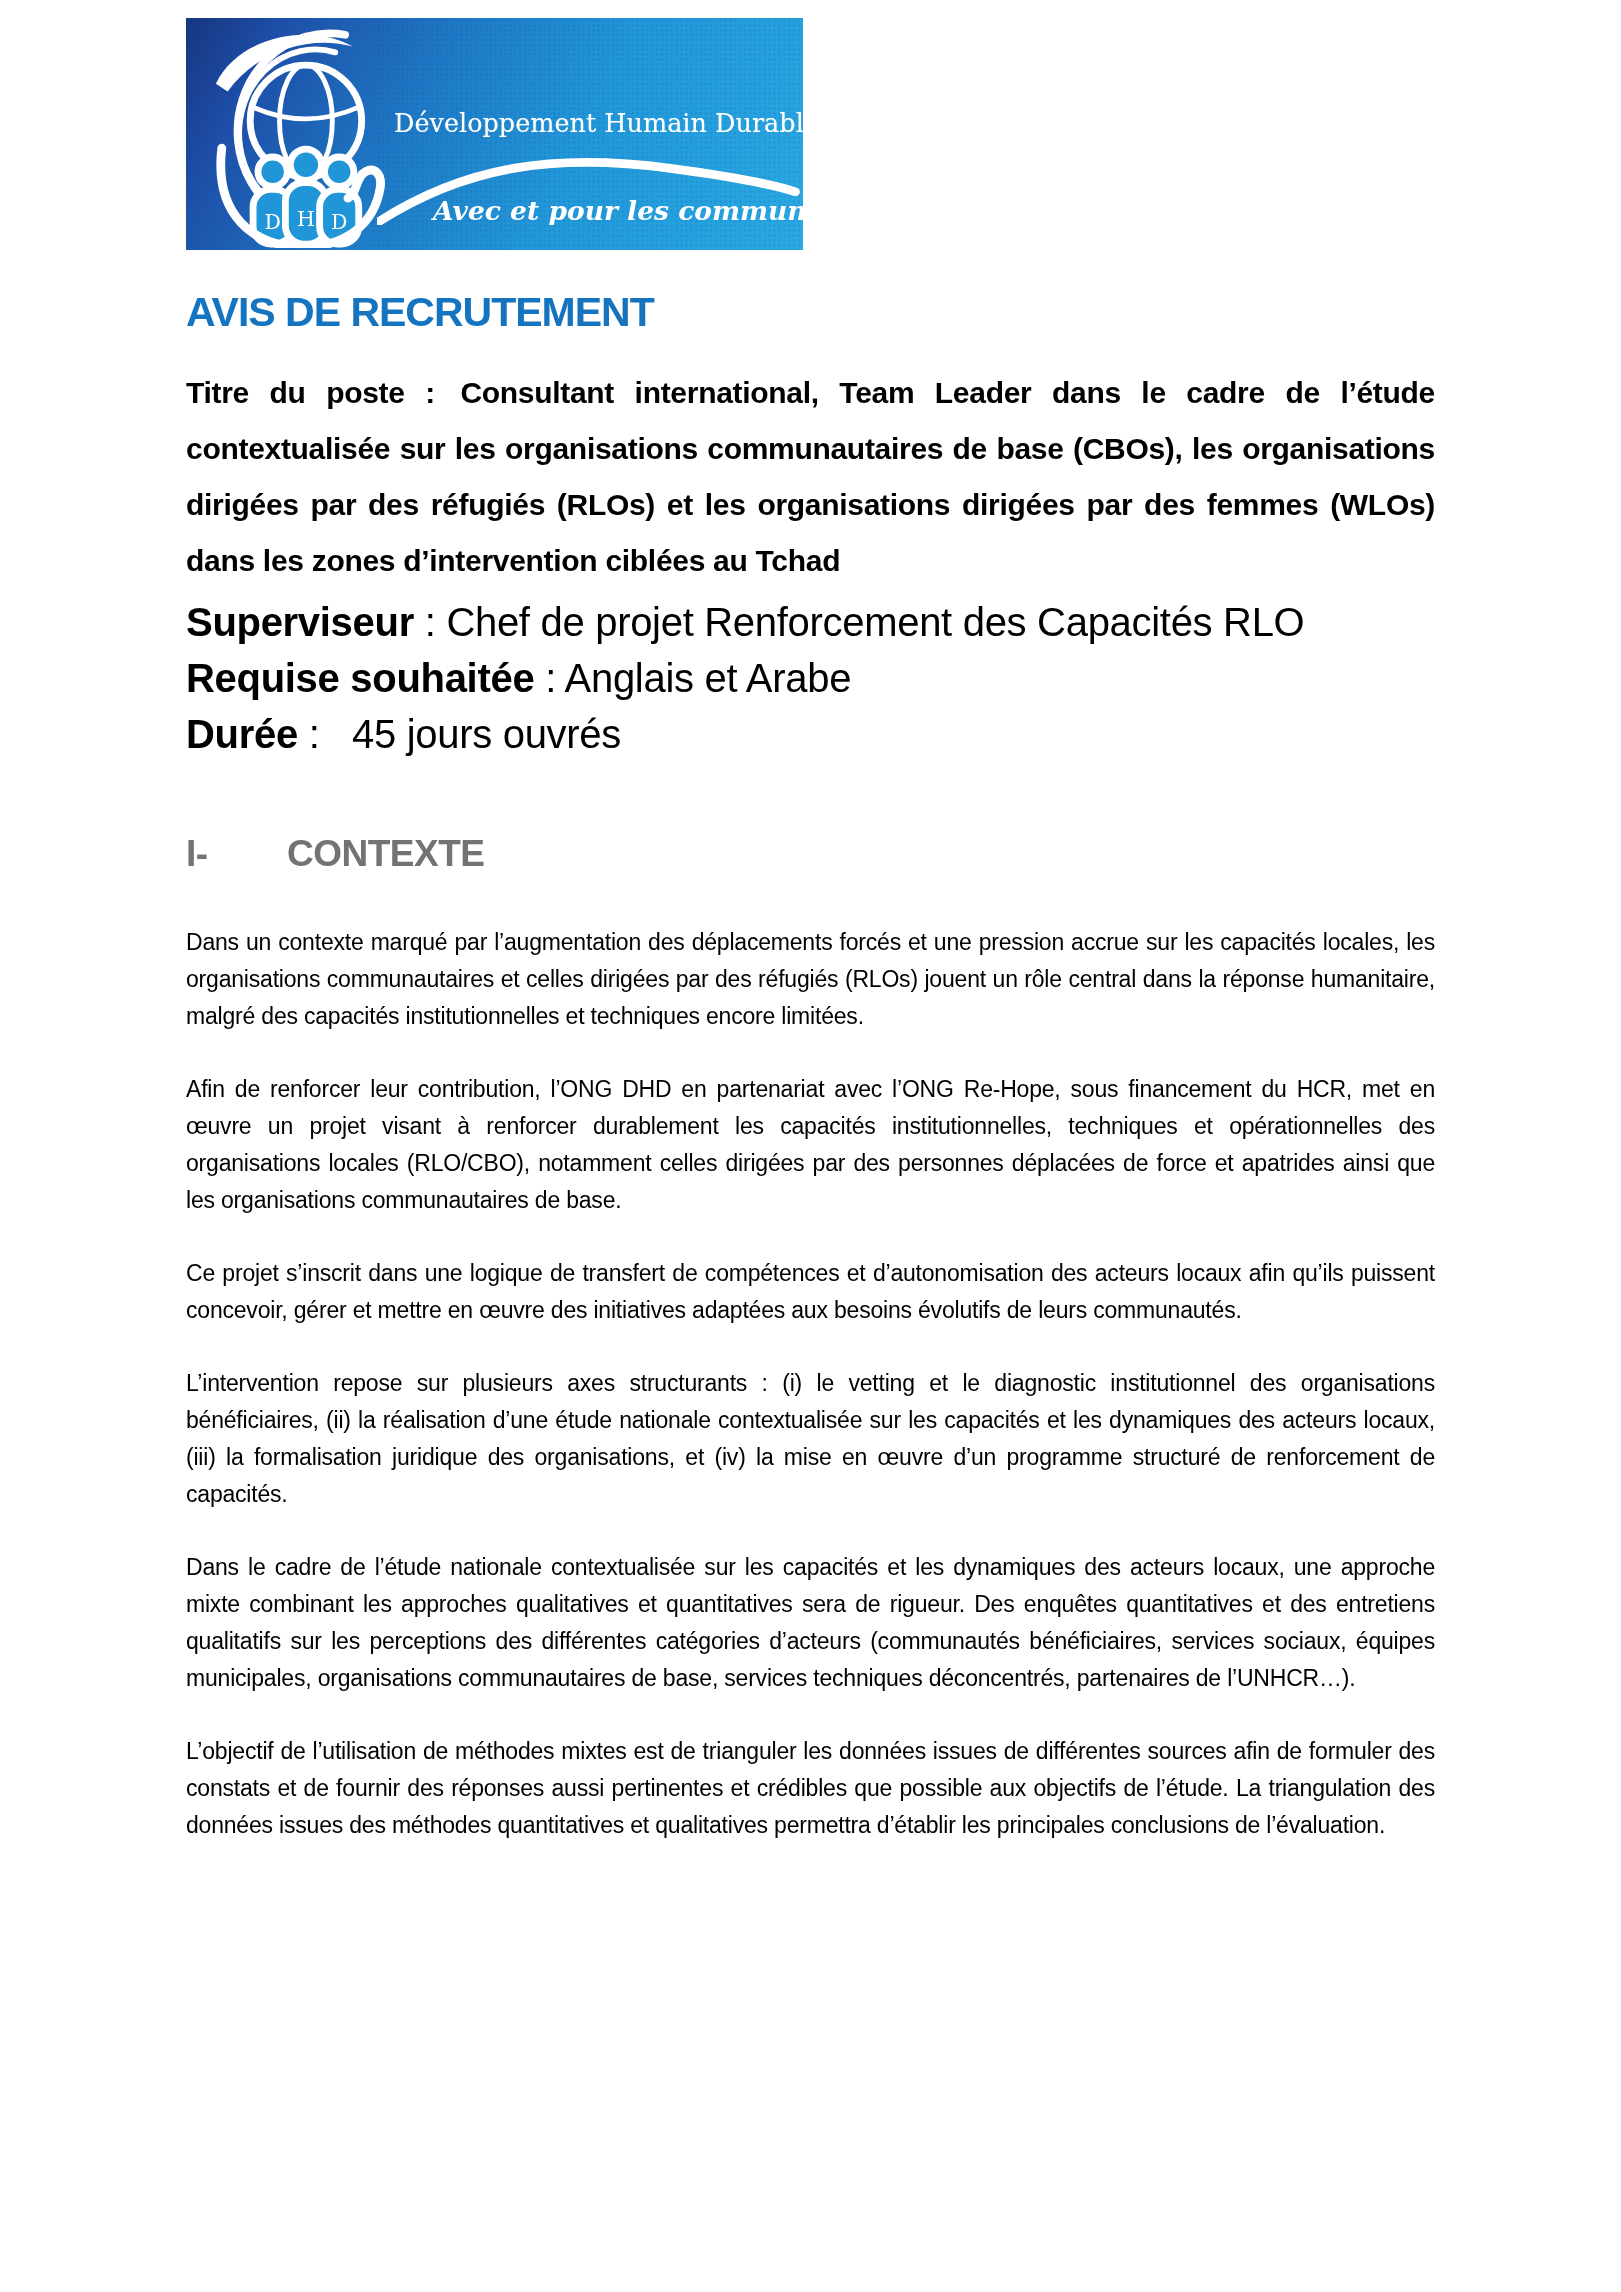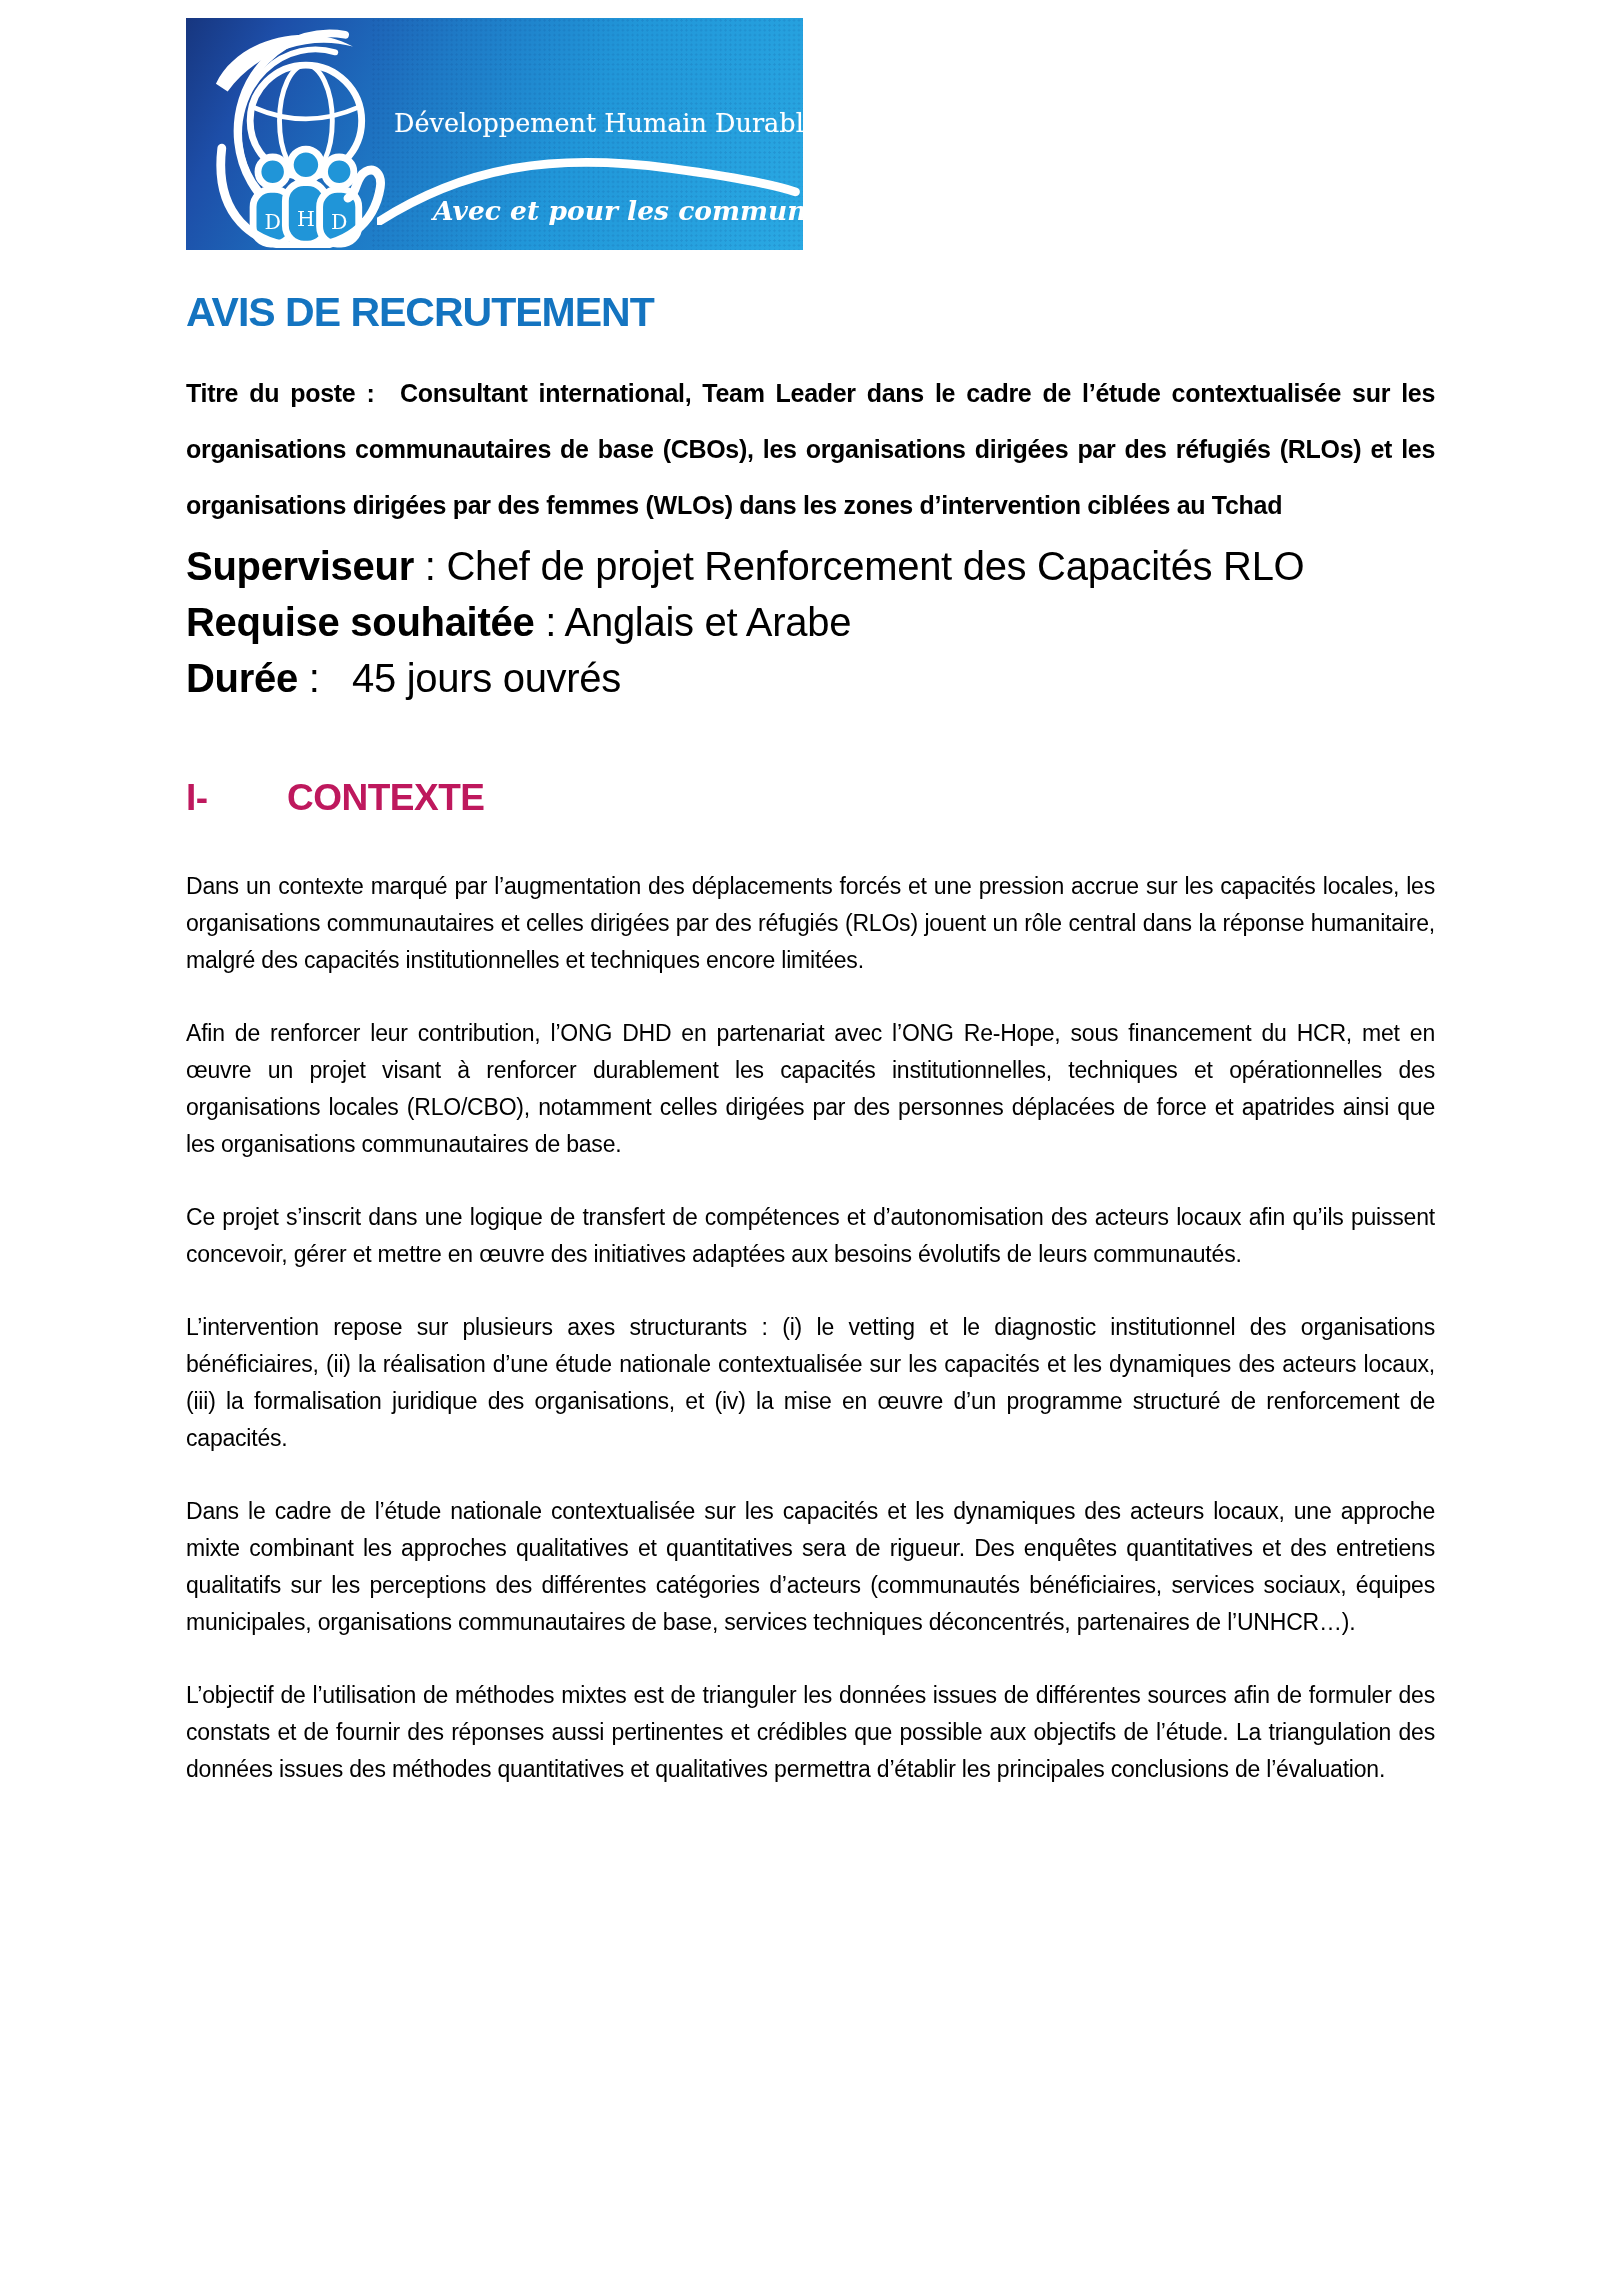--- a/index.html
+++ b/index.html
@@ -45,41 +45,41 @@
 
   
   .doc-title {
     margin-top:39px;
     font-size:41px; font-weight:bold;
     letter-spacing:-1px;
     color:#1474c0;
   }
   .job-title {
     margin:29px 0 0 0;
-    font-size:25px; font-weight:bold;
+    font-size:30px; font-weight:bold;
     line-height:56px;
     text-align:justify;
     letter-spacing:-0.3px;
   }
   .job-title .value { margin-left:25.5px; }
 
   .fields { margin-top:5.9px; }
   .field {
     margin:0;
     font-size:40px;
     line-height:56px;
     white-space:pre-wrap;
     letter-spacing:-0.3px;
   }
   .field .label { font-weight:bold; }
 
   .section-heading {
     margin:71px 0 0 0;
     font-size:37px; font-weight:bold;
-    color:#be185d;
+    color:#737373;
     letter-spacing:-0.5px;
   }
   .section-heading .numeral { display:inline-block; width:101px; }
 
   .body-copy { margin-top:49px; }
   .body-copy p {
     margin:0 0 36px 0;
     font-size:23px;
     line-height:37px;
     text-align:justify;

